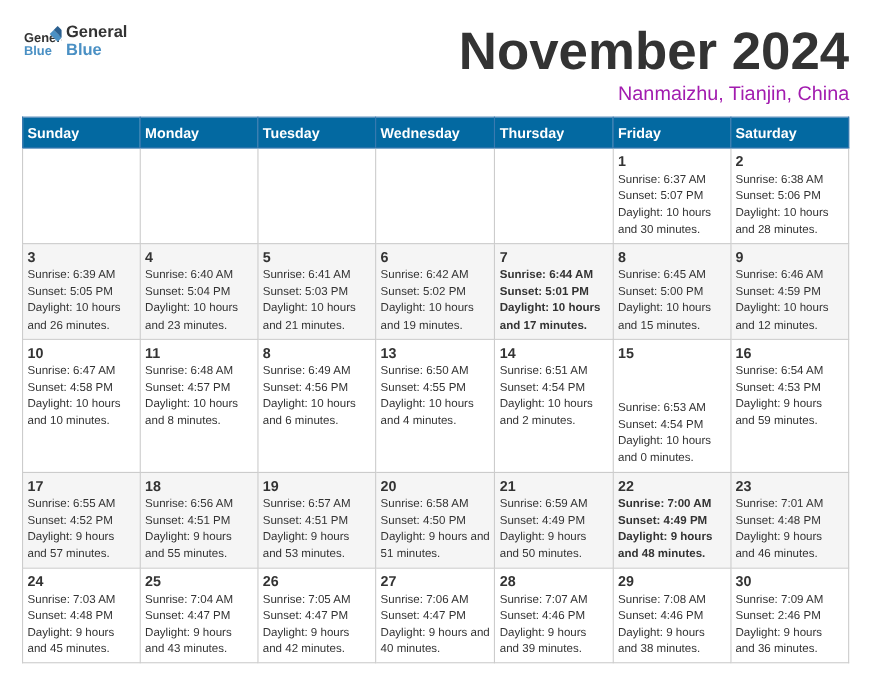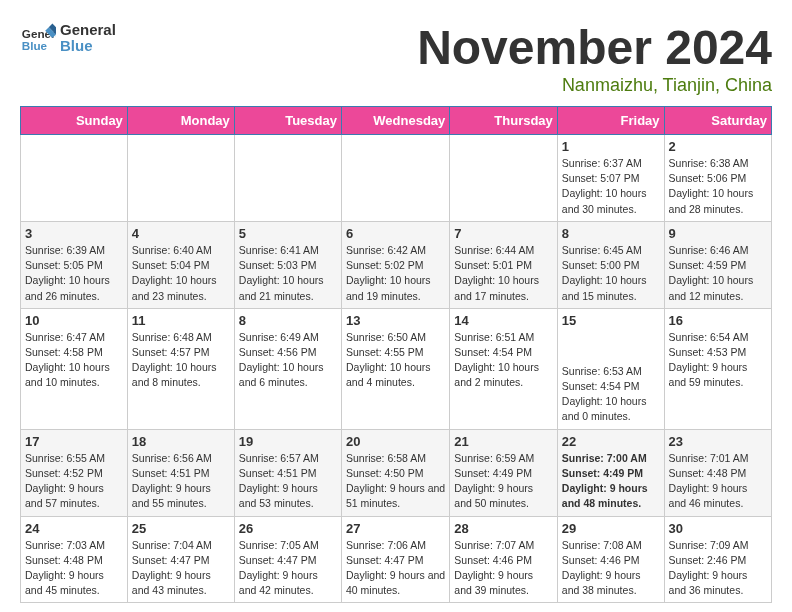--- a/index.html
+++ b/index.html
@@ -28,32 +28,32 @@
     .title-block {
       text-align: right;
     }
     .month-title {
       font-size: 48px;
       font-weight: bold;
       color: #333;
     }
     .location-title {
       font-size: 18px;
-      color: #4d7c0f;
+      color: #a21caf;
     }
     table {
       width: 100%;
       border-collapse: collapse;
     }
     th {
-      background-color: #ec4899;
+      background-color: #0369a1;
       color: #fff;
       font-size: 13px;
       padding: 6px 4px;
-      text-align: right;
+      text-align: left;
       border: 1px solid #3a7ab0;
     }
     td {
       border: 1px solid #ccc;
       vertical-align: top;
       padding: 4px;
       font-size: 10.5px;
       color: #333;
       width: 110px;
       min-height: 80px;
@@ -151,21 +151,21 @@
 Daylight: 10 hours and 21 minutes.</div>
         </td>
         <td>
           <span class="day-num">6</span>
           <div class="day-info" style="white-space: pre-line;">Sunrise: 6:42 AM
 Sunset: 5:02 PM
 Daylight: 10 hours and 19 minutes.</div>
         </td>
         <td>
           <span class="day-num">7</span>
-          <div class="day-info" style="white-space: pre-line;">Sunrise: 6:44 AM
+          <div class="day-info" style="white-space: pre-line; font-weight: bold;">Sunrise: 6:44 AM
 Sunset: 5:01 PM
 Daylight: 10 hours and 17 minutes.</div>
         </td>
         <td>
           <span class="day-num">8</span>
           <div class="day-info" style="white-space: pre-line;">Sunrise: 6:45 AM
 Sunset: 5:00 PM
 Daylight: 10 hours and 15 minutes.</div>
         </td>
         <td>

